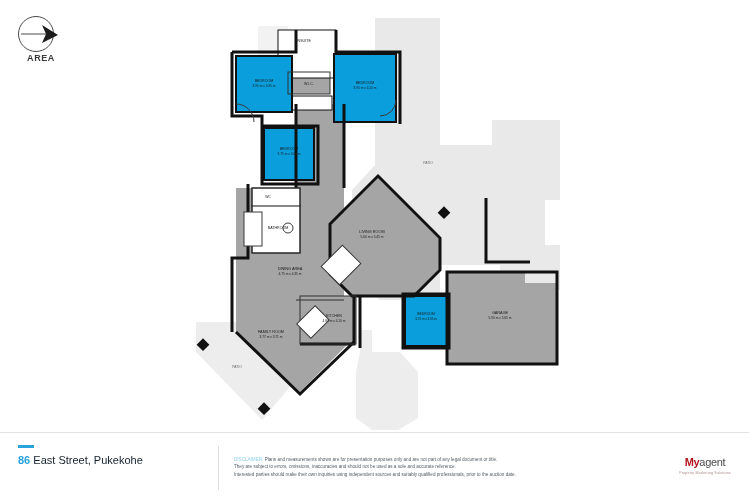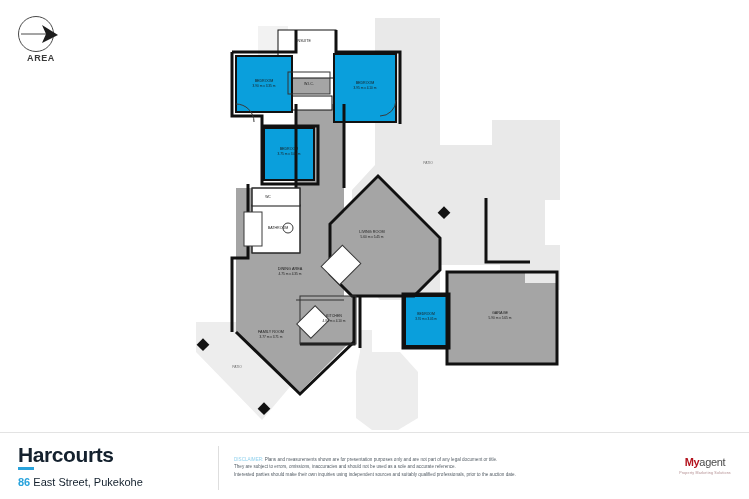--- a/index.html
+++ b/index.html
@@ -256,21 +256,20 @@
     <text x="428" y="164" font-size="3.4" fill="#6a6a6a">PATIO</text>
     <text x="237" y="368" font-size="3.4" fill="#6a6a6a">PATIO</text>
   </g>
 </svg>
 
 <div id="footer">
   <div class="rule"></div>
   <div class="divider"></div>
 
   <div id="brand">
-    <div class="brand-name">Harcourts</div>
     <div class="brand-underline"></div>
     <div class="addr">
       <span class="num">86</span>
       <span>East Street, Pukekohe</span>
     </div>
   </div>
 
   <div id="disclaimer">
     <div>
       <span class="dlabel">DISCLAIMER:</span>

